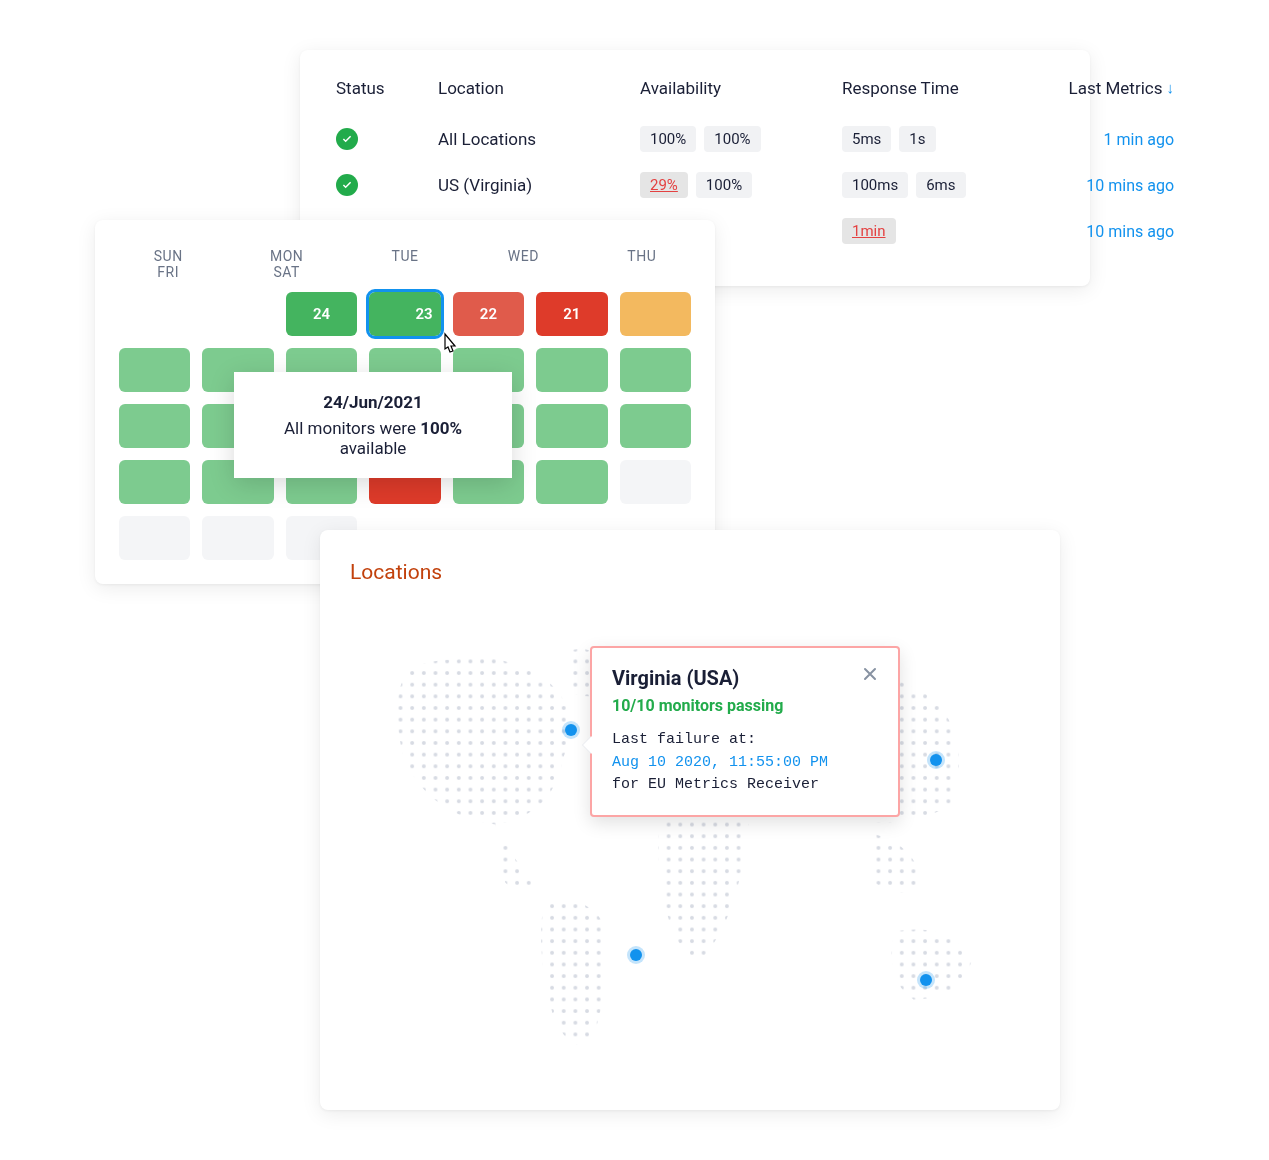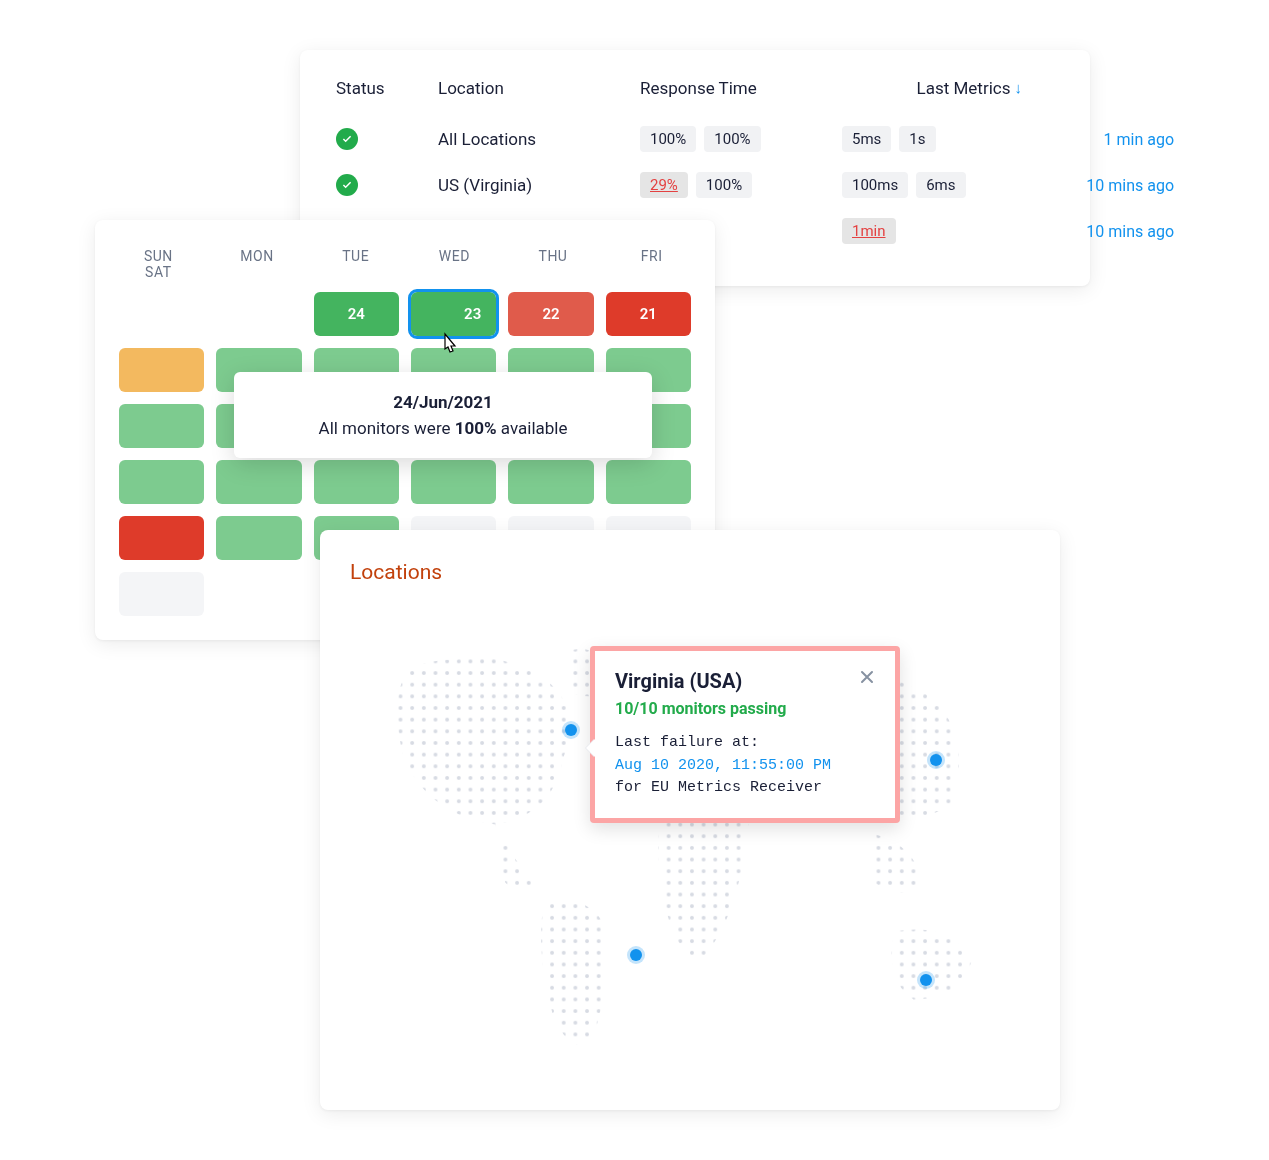--- a/index.html
+++ b/index.html
@@ -62,33 +62,33 @@
   #cal-card {
     top: 220px;
     left: 95px;
     width: 620px;
     padding: 28px 24px 24px 24px;
     z-index: 5;
   }
   .cal-title { font-size: 19px; color:#1a1f36; margin-bottom: 22px; padding-left:6px;}
   .dow-row {
     display:grid;
-    grid-template-columns: repeat(6, 1fr);
+    grid-template-columns: repeat(5, 1fr);
     column-gap: 20px;
     margin-bottom: 12px;
   }
   .dow {
     text-align:center;
     font-size:14px;
     color:#697386;
     letter-spacing: 0.5px;
   }
   .cal-grid {
     display:grid;
-    grid-template-columns: repeat(6, 1fr);
+    grid-template-columns: repeat(7, 1fr);
     gap: 12px;
     position:relative;
   }
   .cell {
     height: 44px;
     border-radius: 6px;
     display:flex;
     align-items:center;
     justify-content:center;
     font-size:15px;
@@ -105,23 +105,23 @@
   .c-selected { background:#44b45f; color:#fff; outline:3px solid #1292ee; outline-offset:0;padding-left:38px; }
   .cursor-icon {
     position:absolute;
     top: 40px; left: 320px;
     z-index:20;
     pointer-events:none;
   }
   .tooltip {
     position:absolute;
     top: 80px; left: 115px;
-    width: 418px;
+    width: 278px;
     background:#fff;
-    border-radius:6px;
+    border-radius:0;
     box-shadow: 0 6px 24px rgba(0,0,0,0.15);
     padding: 20px 24px;
     text-align:center;
     z-index:15;
   }
   .tooltip .tt-date { font-size:17px; font-weight:700; color:#1a1f36; margin-bottom:6px; }
   .tooltip .tt-body { font-size:17px; color:#1a1f36; }
   .tooltip .tt-body b { font-weight:700; }
 
   
@@ -146,21 +146,21 @@
     border-radius:50%;
     background:#1292ee;
     box-shadow:0 0 0 3px rgba(18,146,238,0.25);
     cursor:pointer;
   }
   .popover {
     position:absolute;
     top: 42px; left: 240px;
     width: 310px;
     background:#fff;
-    border:5px solid #fca5a5;
+    border:2px solid #fca5a5;
     border-radius:4px;
     box-shadow: 0 6px 18px rgba(0,0,0,0.12);
     padding: 18px 20px;
     z-index:5;
   }
   .popover::after {
     content:"";
     position:absolute;
     left:-9px; top:88px;
     width:0;height:0;
@@ -176,20 +176,21 @@
   .pop-line { font-size:15px; color:#1a1f36; line-height:1.5;font-family:Liberation Mono, monospace; }
   .pop-line .time { color:#1292ee; }
 </style>
 </head>
 <body>
 
 <div id="status-card" class="card">
   <div class="status-header">
     <div>Status</div>
     <div>Location</div>
+    <div>Availability</div>
     <div>Response Time</div>
     <div class="lastfailed">
       <span>Last Metrics</span>
       <span class="arrow">↓</span>
     </div>
   </div>
 
   <div class="status-row">
     <div class="status-icon">
       <svg viewBox="0 0 16 16">

